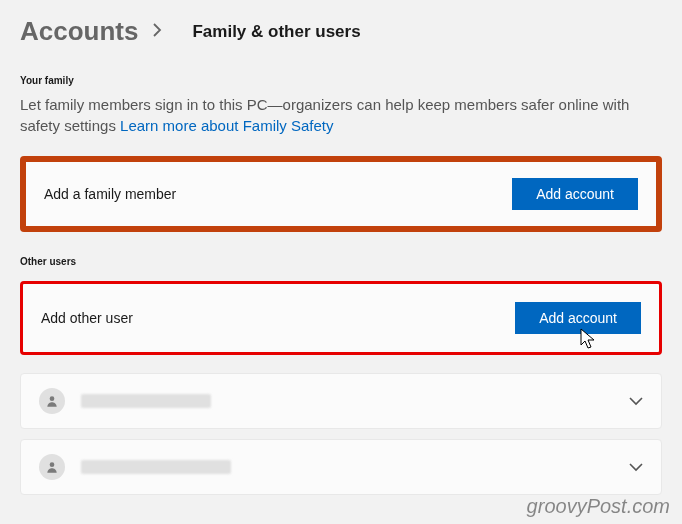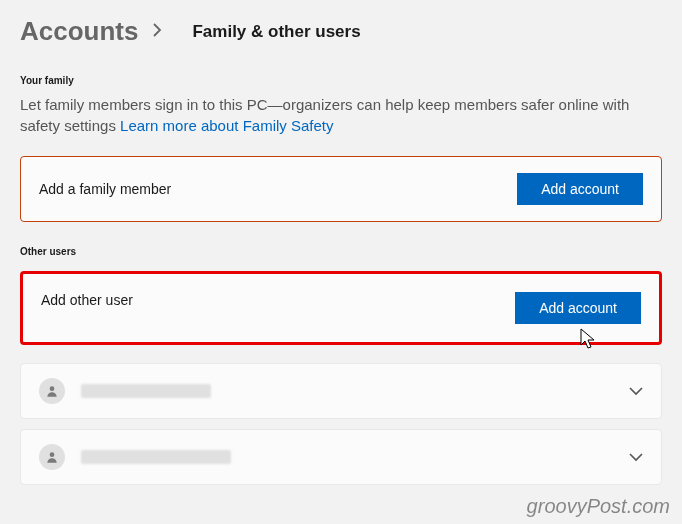--- a/index.html
+++ b/index.html
@@ -49,35 +49,35 @@
       line-height: 1.4;
       margin-bottom: 20px;
     }
     .link {
       color: #0067c0;
       font-weight: 500;
       cursor: pointer;
     }
     .card {
       background: #fbfbfb;
-      border: 1px solid #c2410c;
+      border: 6px solid #c2410c;
       border-radius: 4px;
       padding: 16px 18px;
       display: flex;
       align-items: center;
       justify-content: space-between;
       margin-bottom: 24px;
     }
     .card-highlight {
       background: #fbfbfb;
       border: 3px solid #e60000;
       border-radius: 4px;
       padding: 18px 18px;
       display: flex;
-      align-items: flex-start;
+      align-items: center;
       justify-content: space-between;
       margin-bottom: 18px;
       position: relative;
     }
     .card-text {
       font-size: 14px;
       color: #1a1a1a;
     }
     .btn {
       background: #0067c0;

